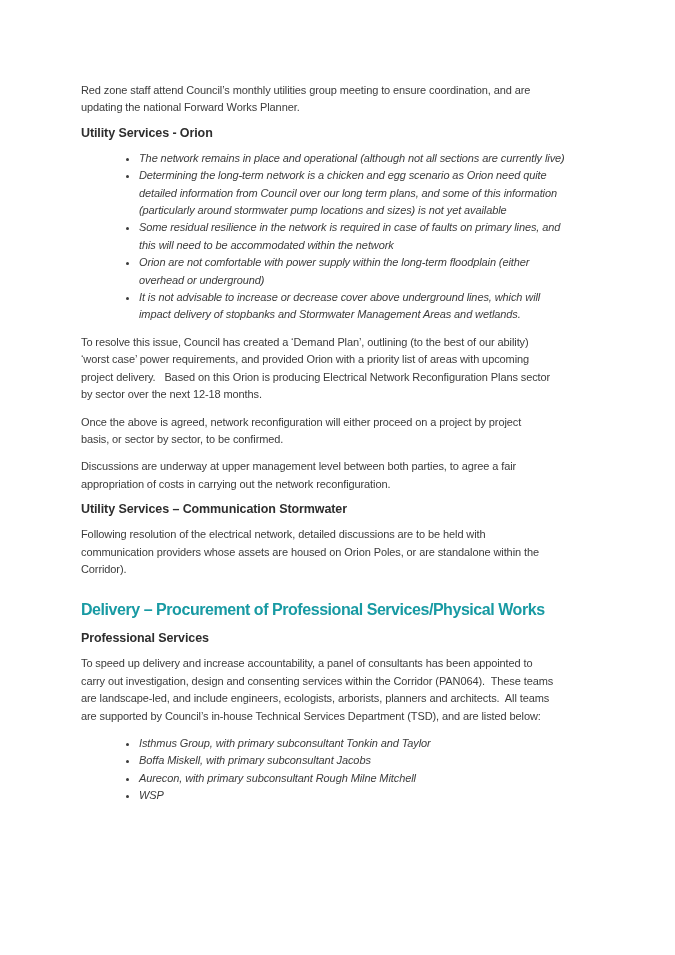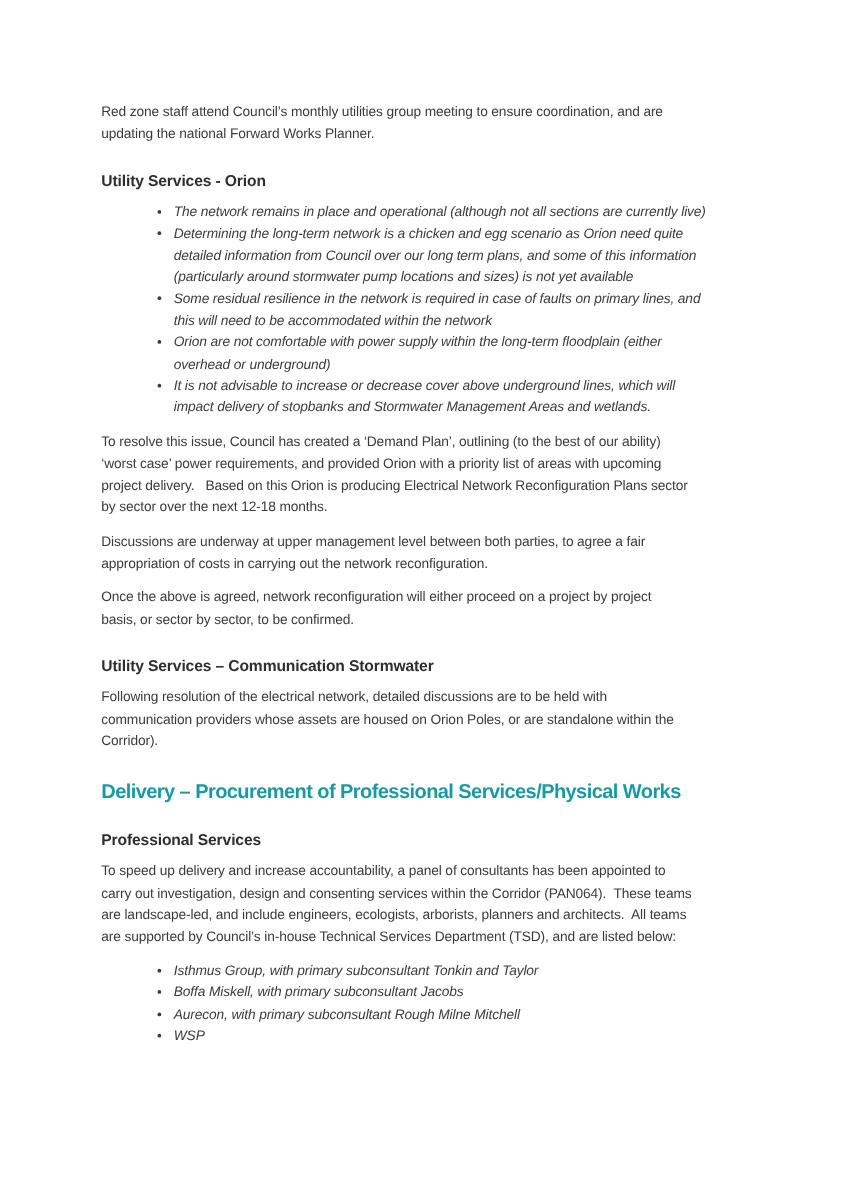--- a/index.html
+++ b/index.html
@@ -23,21 +23,21 @@
   }
   p.body-text {
     margin: 0 0 10px 0;
     font-size: 11px;
     line-height: 17.4px;
     letter-spacing: -0.1px;
     white-space: pre-wrap;
     color: #3b3b3b;
   }
   h3.sub-heading {
-    margin: 22px 0 10px 0;
+    margin: 10px 0 10px 0;
     font-size: 12.5px;
     line-height: 13px;
     font-weight: bold;
     letter-spacing: -0.1px;
     color: #2e2e2e;
   }
   h1.section-heading {
     margin: 22px 0 12px 0;
     font-size: 16px;
     line-height: 20px;
@@ -82,25 +82,25 @@
 overhead or underground)</li>
     <li>It is not advisable to increase or decrease cover above underground lines, which will
 impact delivery of stopbanks and Stormwater Management Areas and wetlands.</li>
   </ul>
 
   <p class="body-text">To resolve this issue, Council has created a ‘Demand Plan’, outlining (to the best of our ability)
 ‘worst case’ power requirements, and provided Orion with a priority list of areas with upcoming
 project delivery.   Based on this Orion is producing Electrical Network Reconfiguration Plans sector
 by sector over the next 12-18 months.</p>
 
+  <p class="body-text">Once the above is agreed, network reconfiguration will either proceed on a project by project
+basis, or sector by sector, to be confirmed.</p>
+
   <p class="body-text">Discussions are underway at upper management level between both parties, to agree a fair
 appropriation of costs in carrying out the network reconfiguration.</p>
-
-  <p class="body-text">Once the above is agreed, network reconfiguration will either proceed on a project by project
-basis, or sector by sector, to be confirmed.</p>
 
   <h3 class="sub-heading">Utility Services – Communication Stormwater</h3>
 
   <p class="body-text">Following resolution of the electrical network, detailed discussions are to be held with
 communication providers whose assets are housed on Orion Poles, or are standalone within the
 Corridor).</p>
 
   <h1 class="section-heading">Delivery – Procurement of Professional Services/Physical Works</h1>
 
   <h3 class="sub-heading">Professional Services</h3>

